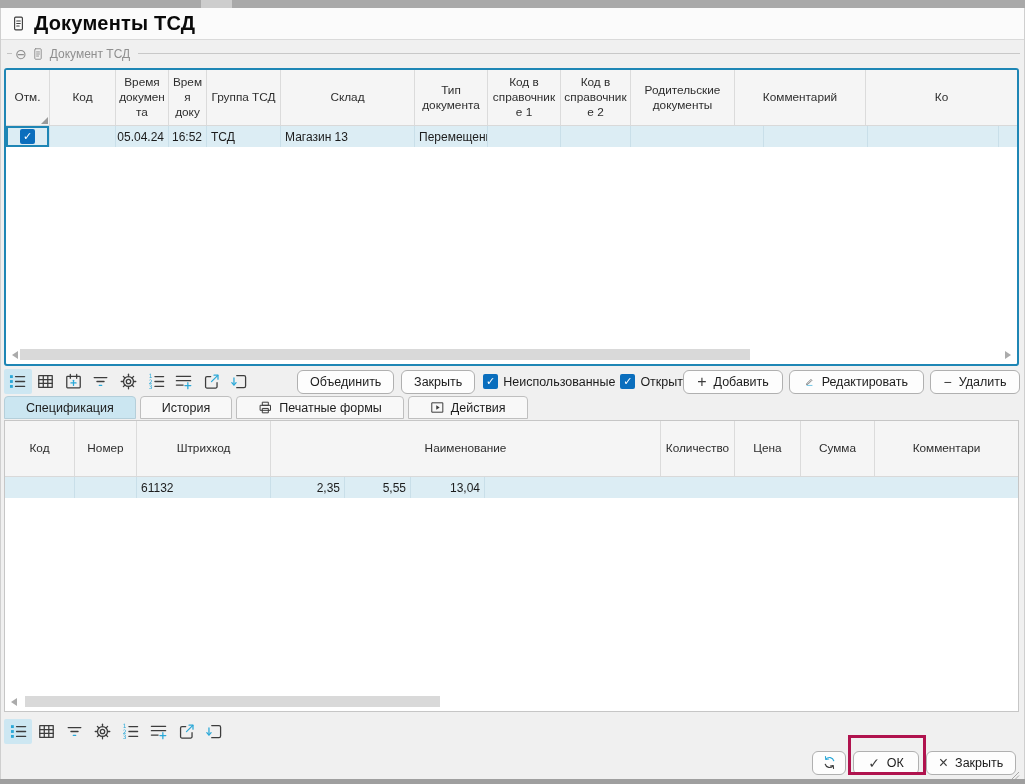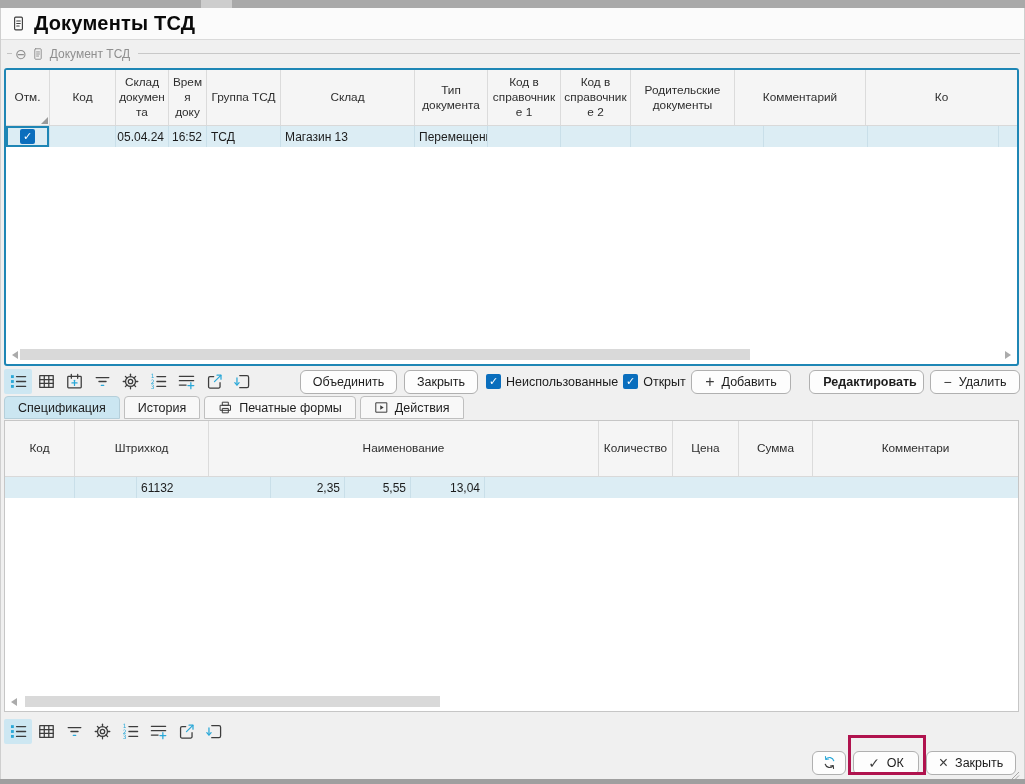--- a/index.html
+++ b/index.html
@@ -75,21 +75,21 @@
 
   .btn { height:24px; border:1px solid #b0b0b0; border-radius:6px; background:#fdfdfd; font-size:12.5px;
          color:#1c1c1c; font-family:"Liberation Sans",sans-serif; display:inline-flex; align-items:center;
          justify-content:center; gap:7px; padding:0 15px; white-space:nowrap; }
   .glyph { font-size:14px; color:#3c3c3c; line-height:1; }
   .cbrow { display:inline-flex; align-items:center; gap:5px; font-size:12.5px; color:#1c1c1c; white-space:nowrap; }
 
   
   .tabs { position:absolute; left:4px; top:396px; height:23px; display:flex; gap:4px; }
   .tab { height:23px; border:1px solid #bfbfbf; border-radius:4px 4px 0 0; background:#f8f8f8;
-         display:inline-flex; align-items:center; gap:6px; padding:0 13px; font-size:12.5px; color:#1c1c1c; }
+         display:inline-flex; align-items:center; gap:6px; padding:0 21px; font-size:12.5px; color:#1c1c1c; }
   .tab.active { background:#cbe6f1; border-color:#b5cfda; }
   .tab svg { width:15px; height:15px; }
 
   
   .footer { position:absolute; left:0; top:746px; width:1025px; height:33px; display:flex; align-items:center;
             justify-content:flex-end; gap:7px; padding-right:9px; }
   .btn.sq { width:34px; padding:0; }
   .grip { position:absolute; right:5px; top:23px; }
 
   .annotation { position:absolute; left:848px; top:735px; width:78px; height:40px;
@@ -224,21 +224,21 @@
   <div class="table1 t1">
     <div class="headrow">
       <div class="hc c1">
           <span>Отм.</span>
           <i class="sortmark"></i>
         </div>
       <div class="hc c2">
           <span>Код</span>
         </div>
       <div class="hc c3">
-          <span>Склад документа</span>
+          <span>Время документа</span>
         </div>
       <div class="hc c4">
           <span>Время доку</span>
         </div>
       <div class="hc c5">
           <span>Группа ТСД</span>
         </div>
       <div class="hc c6">
           <span>Склад</span>
         </div>
@@ -340,21 +340,21 @@
       <span>Неиспользованные</span>
     </span>
     <span class="cbrow" style="margin-left:5px;">
       <span class="cb">✓</span>
       <span>Открыт</span>
     </span>
     <button class="btn" style="margin-left:auto;width:100px;">
       <span class="glyph" style="font-size:16px;">+</span>
       <span>Добавить</span>
     </button>
-    <button class="btn" style="margin-left:18px;width:115px;font-weight:bold;">
+    <button class="btn" style="margin-left:6px;width:135px;">
       <svg width="15" height="15">
           <use href="#i-pencil"></use>
         </svg>
       <span>Редактировать</span>
     </button>
     <button class="btn" style="margin-left:6px;width:90px;">
       <span class="glyph">−</span>
       <span>Удалить</span>
     </button>
   </div>
@@ -378,20 +378,23 @@
         </svg>
       <span>Действия</span>
     </div>
   </div>
 
   <div class="table2 t2">
     <div class="headrow">
       <div class="hc c1">
           <span>Код</span>
         </div>
+      <div class="hc c2">
+          <span>Номер</span>
+        </div>
       <div class="hc c3">
           <span>Штрихкод</span>
         </div>
       <div class="hc c4">
           <span>Наименование</span>
         </div>
       <div class="hc c5">
           <span>Количество</span>
         </div>
       <div class="hc c6">

